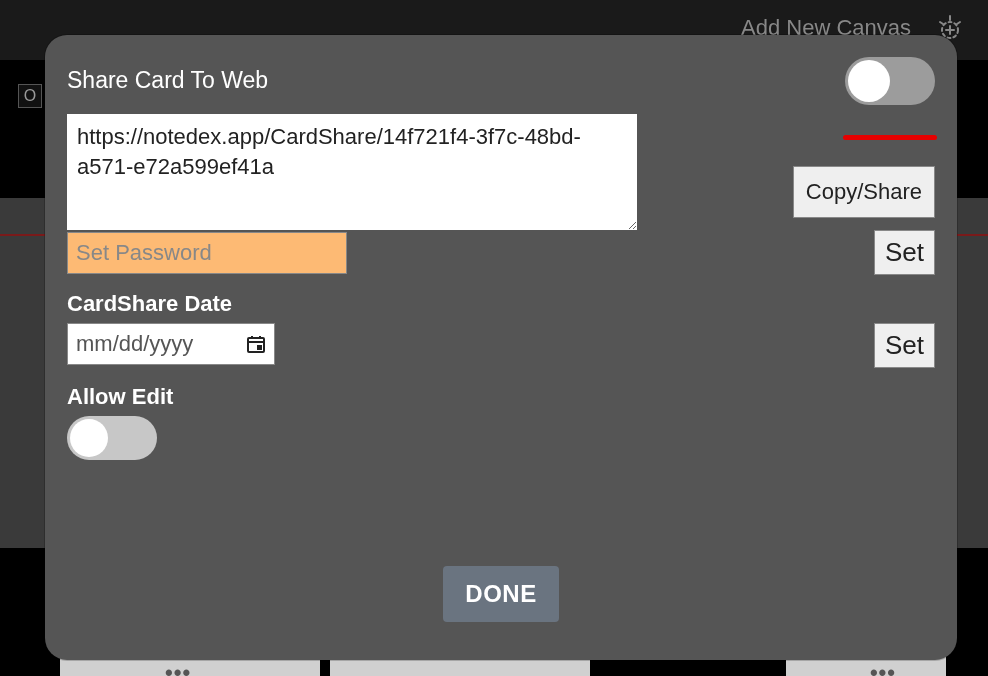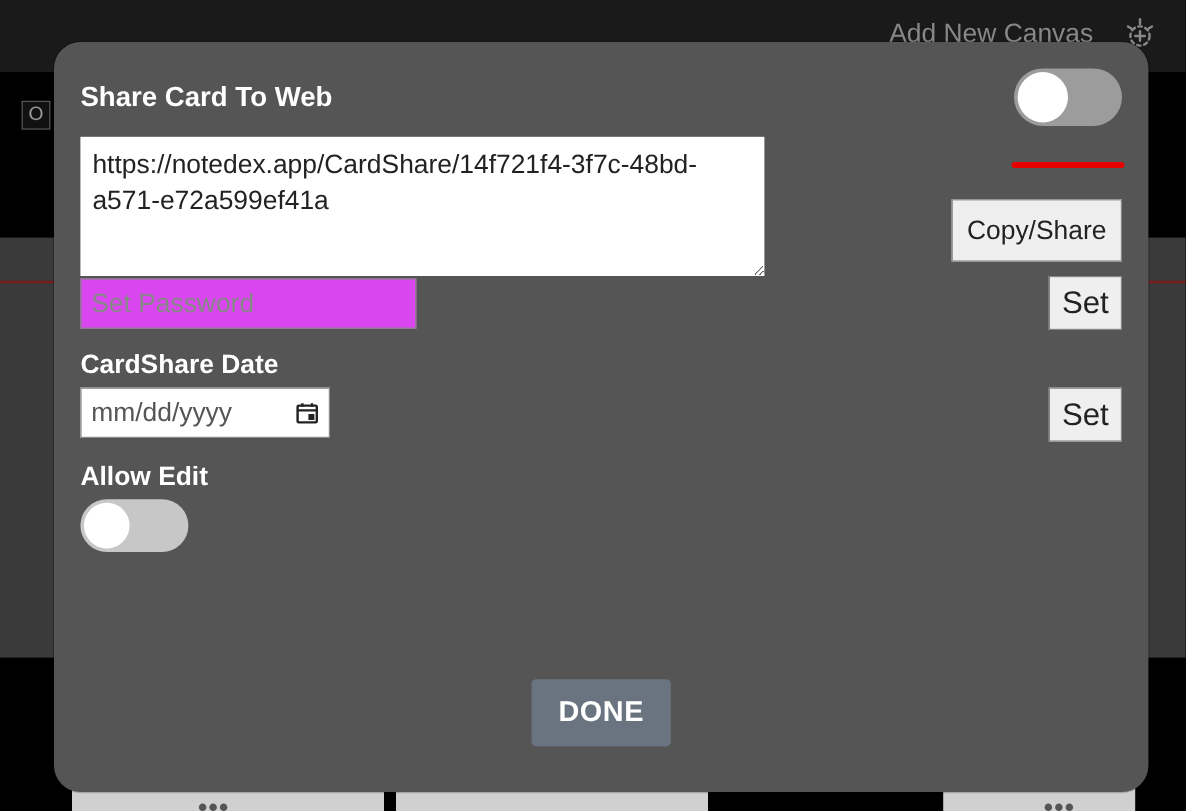--- a/index.html
+++ b/index.html
@@ -112,21 +112,21 @@
 
   .row {
     display: flex;
     align-items: flex-start;
     justify-content: space-between;
     width: 100%;
   }
 
   .title {
     font-size: 23px;
-    font-weight: bold;
+    font-weight: normal;
     color: #fff;
     margin-top: 10px;
     margin-bottom: 18px;
   }
 
   
   .toggle-lg {
     position: relative;
     width: 90px;
     height: 48px;
@@ -186,21 +186,21 @@
     margin-top: 16px;
     margin-bottom: 6px;
   }
 
   .pw-input {
     width: 280px;
     height: 42px;
     font-size: 22px;
     padding: 4px 8px;
     border: 1px solid #888;
-    background:#d946ef;
+    background:#fdba74;
     color:#222;
     font-family: Arial, Helvetica, sans-serif;
   }
   .pw-input::placeholder { color:#888; }
 
   .date-input {
     width: 208px;
     height: 42px;
     font-size: 22px;
     padding: 4px 8px;

